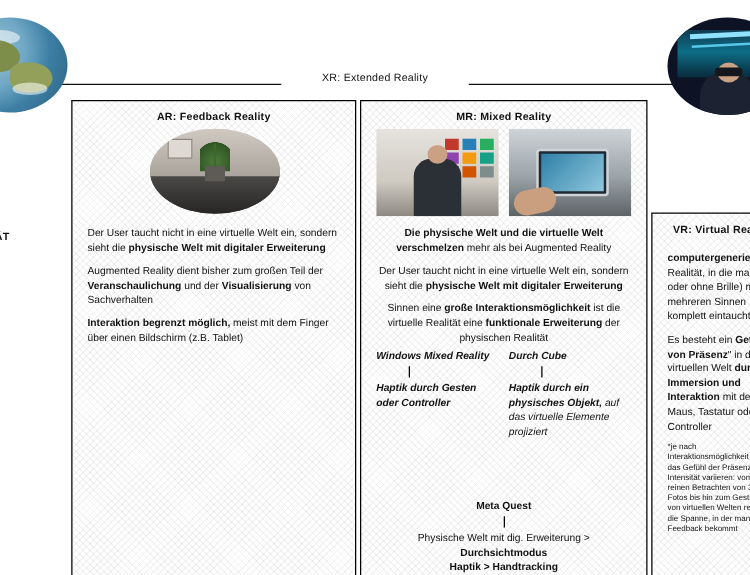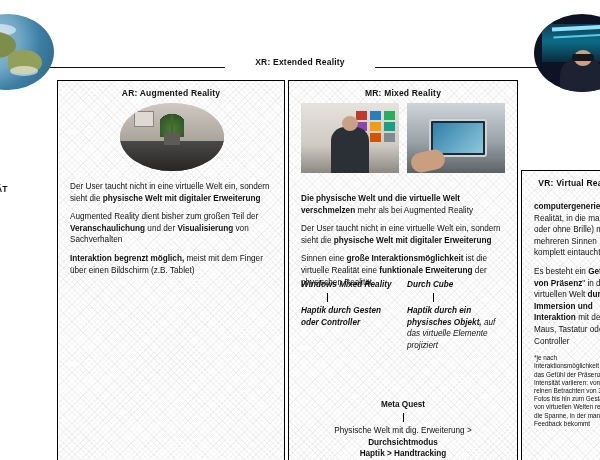--- a/index.html
+++ b/index.html
@@ -35,21 +35,21 @@
     border-top: 6px solid transparent;
     border-bottom: 6px solid transparent;
   }
   .xr-arrow-left { left: 36px; border-right: 9px solid #111; }
   .xr-arrow-right { right: 34px; border-left: 9px solid #111; }
   .xr-label {
     position: absolute;
     left: 0; right: 0; top: 0;
     text-align: center;
     font-size: 8.5px;
-    font-weight: bold;
+    font-weight: normal;
     letter-spacing: .2px;
     background: #fff;
     width: 150px;
     margin: 0 auto;
     line-height: 12px;
   }
 
   
   .left-photo {
     position: absolute;
@@ -271,21 +271,21 @@
 
 <div class="right-photo">
   <div class="screen"></div>
   <div class="beam"></div>
   <div class="player"></div>
   <div class="head"></div>
   <div class="hmd"></div>
 </div>
 
 <div class="box" id="ar-box">
-  <div class="box-title">AR: Augmented Reality</div>
+  <div class="box-title">AR: Feedback Reality</div>
 
   <div class="ar-photo">
     <div class="wall"></div>
     <div class="frame"></div>
     <div class="table"></div>
     <div class="plant"></div>
     <div class="stalk"></div>
     <div class="plant-pot"></div>
   </div>
 
@@ -318,21 +318,21 @@
     </div>
     <div class="mr-photo mr-right">
       <div class="bg"></div>
       <div class="tablet">
           <div class="scr"></div>
         </div>
       <div class="hand"></div>
     </div>
   </div>
 
-  <div class="body-text" style="top:112px;">
+  <div class="body-text" style="top:100px;text-align:center;">
     <p><b>Die physische Welt und die virtuelle Welt verschmelzen</b><span> mehr als bei Augmented Reality</span></p>
     <p><span>Der User taucht nicht in eine virtuelle Welt ein, sondern sieht die </span><b>physische Welt mit digitaler Erweiterung</b></p>
     <p><span>Sinnen eine </span><b>große Interaktionsmöglichkeit</b><span> ist die virtuelle Realität eine </span><b>funktionale Erweiterung</b><span> der physischen Realität</span></p>
   </div>
 
   <div class="mr-cols" style="top:198px; height:110px;">
     <div class="mr-col left">
       <div class="node-title">Windows Mixed Reality</div>
       <div class="stem"></div>
       <div><b>Haptik durch Gesten oder Controller</b></div>

